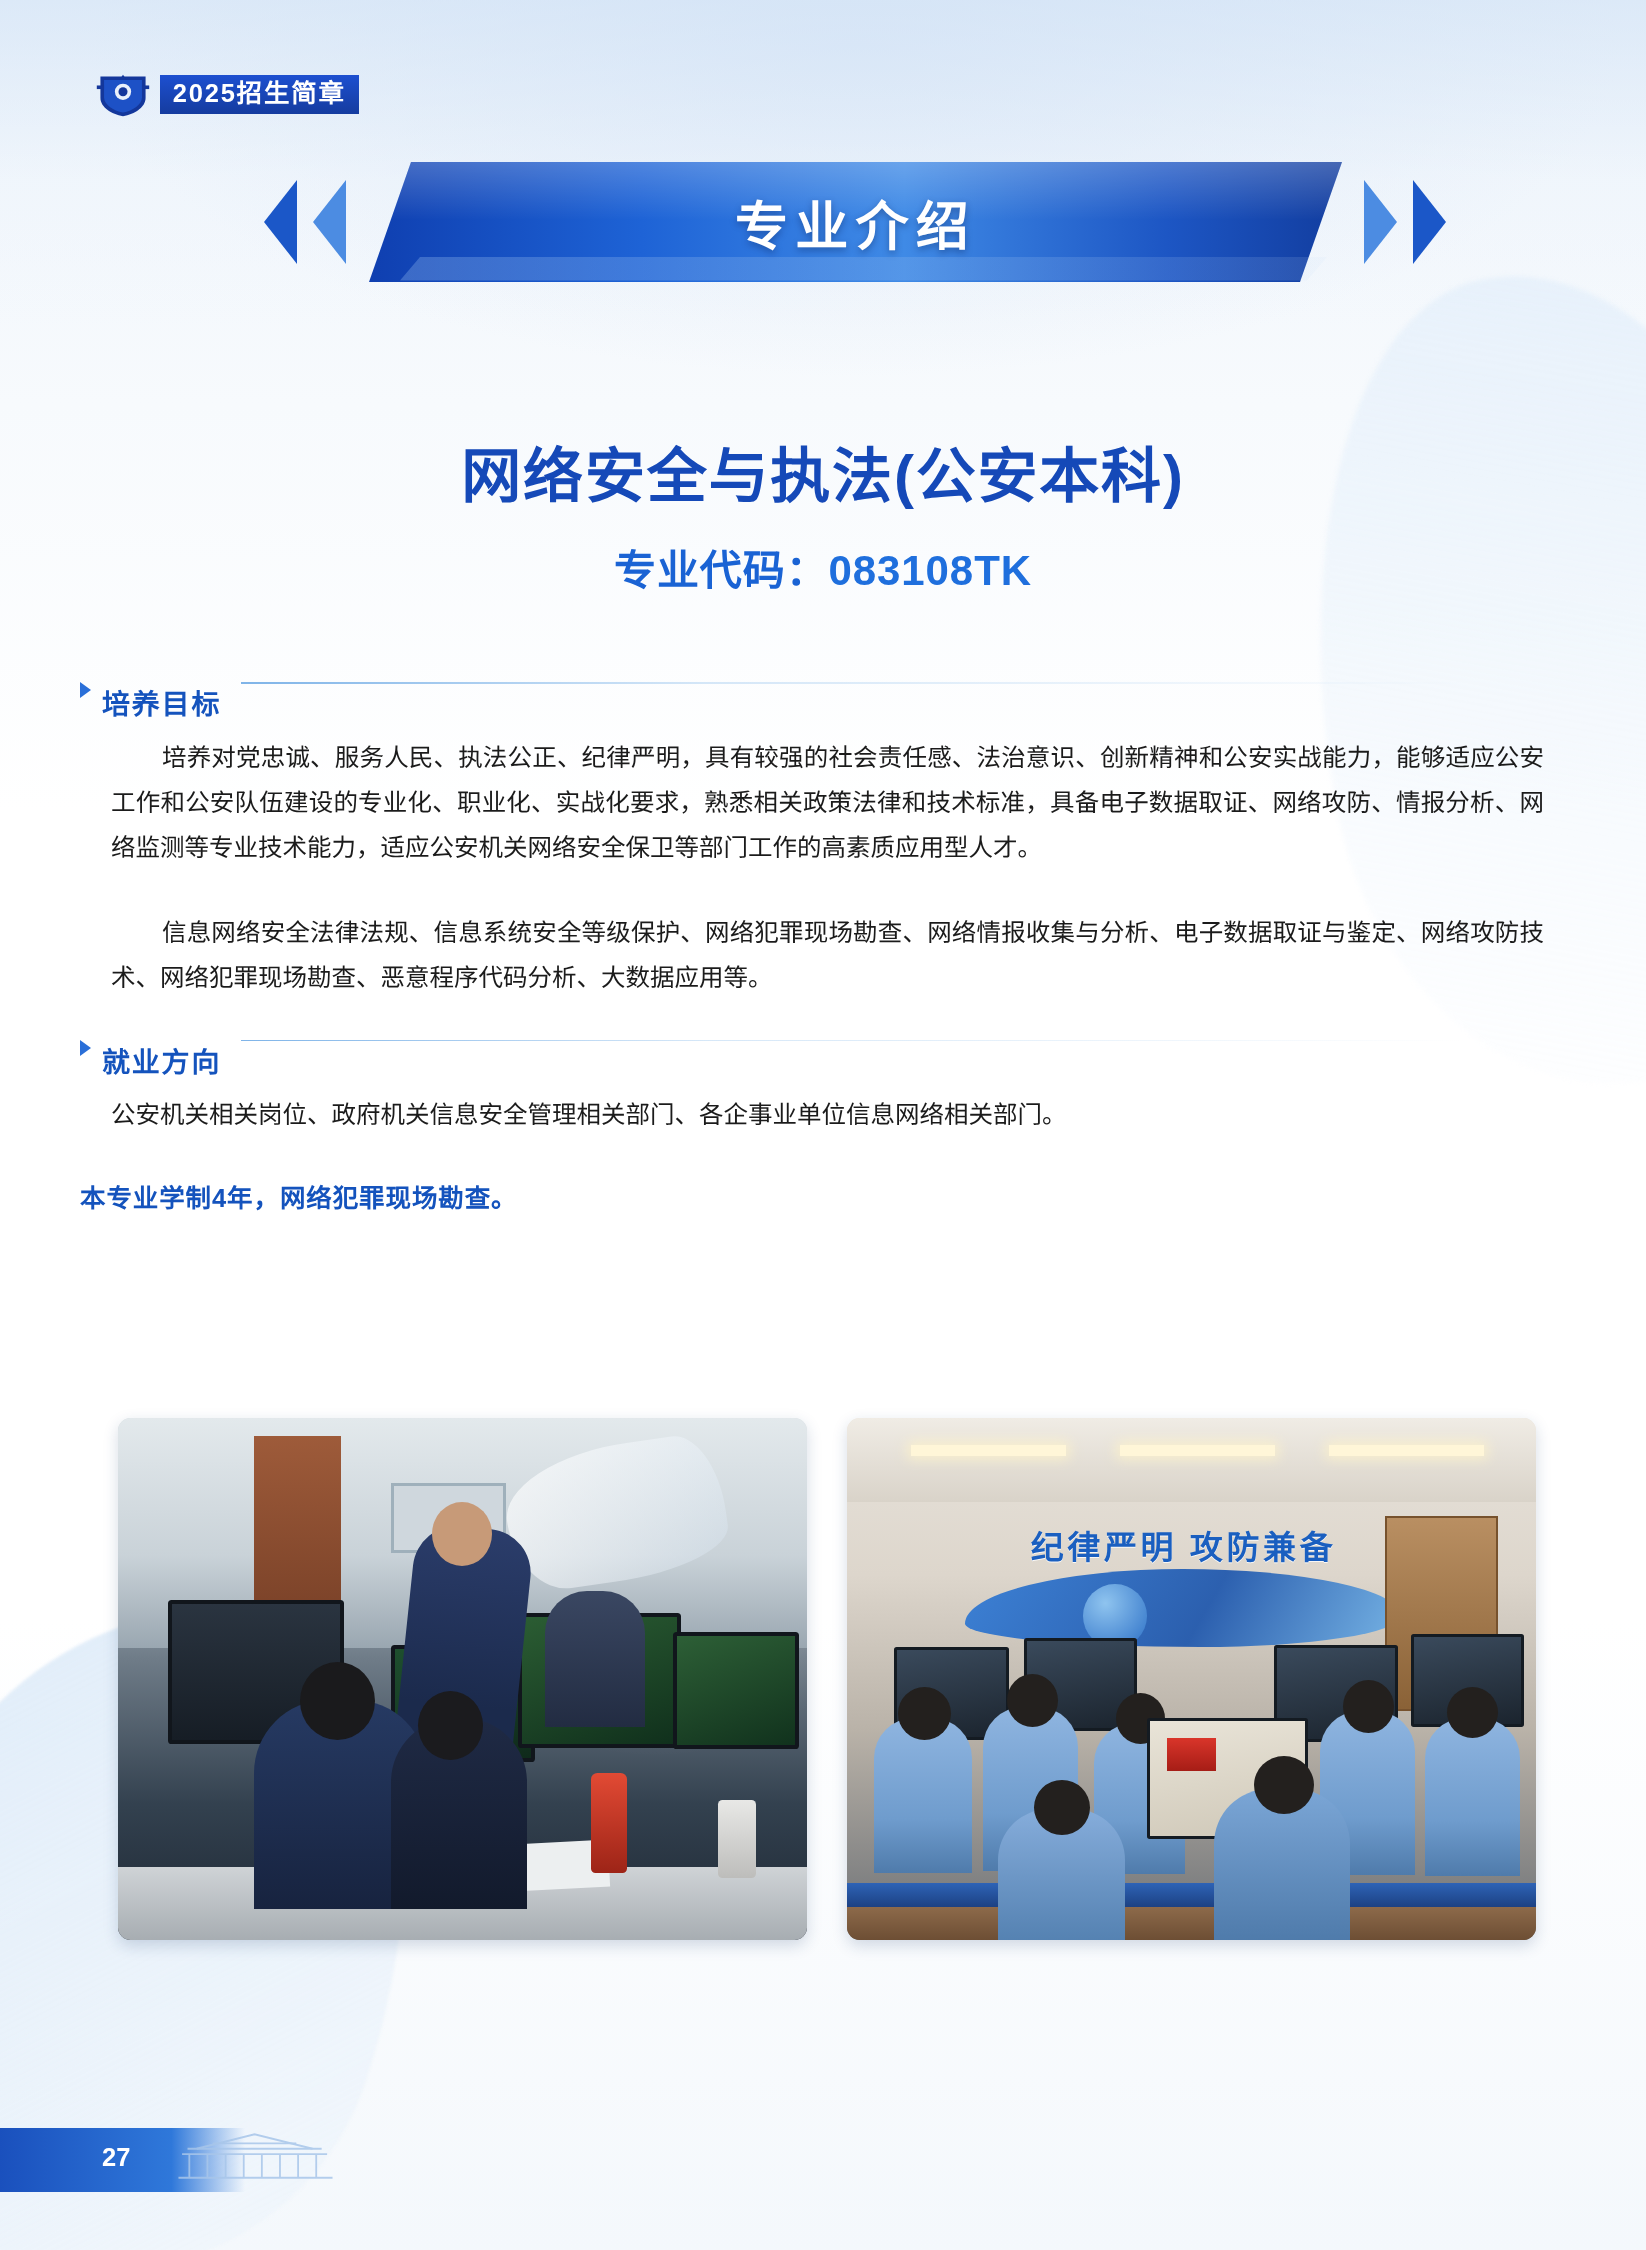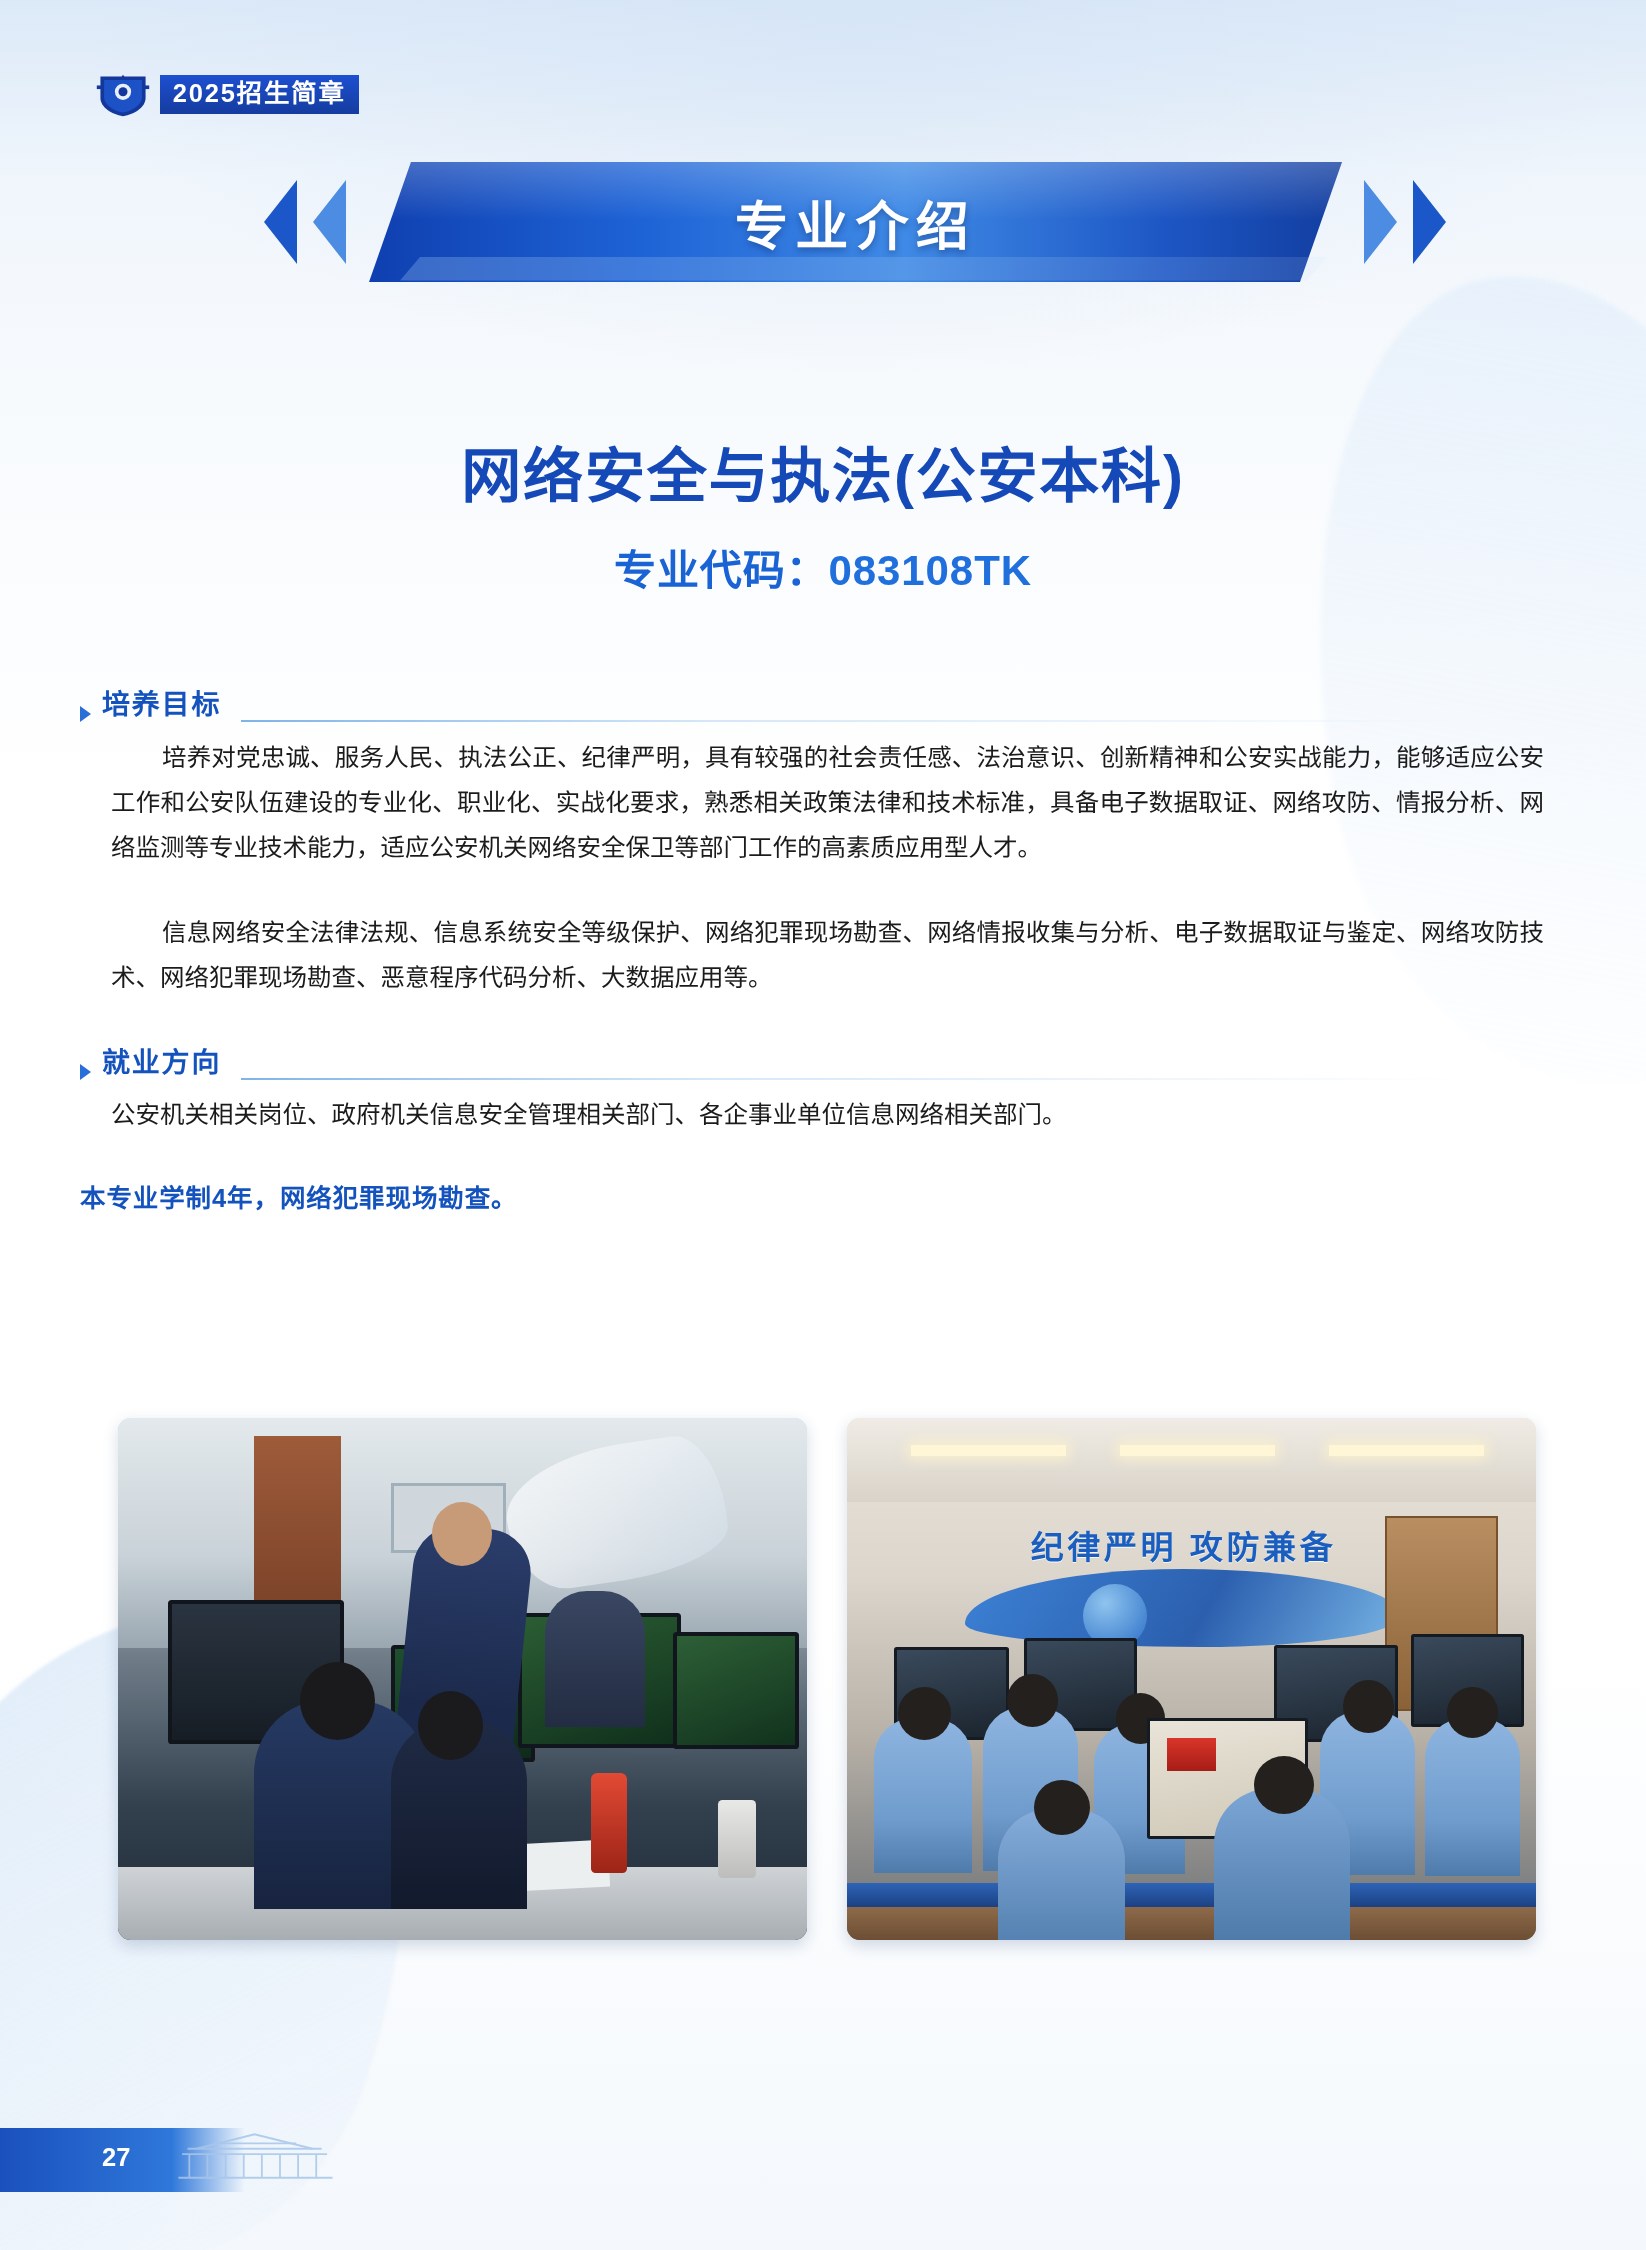--- a/index.html
+++ b/index.html
@@ -164,21 +164,21 @@
 
   
   .content {
     position: absolute;
     left: 80px;
     top: 682px;
     width: 1491px;
   }
   .section-head {
     display: flex;
-    align-items: flex-end;
+    align-items: flex-start;
     gap: 11px;
     margin-bottom: 12.7px;
     font-family: Liberation Serif, serif;
   }
   .section-arrow {
     width: 0; height: 0;
     border-top: 8.2px solid transparent;
     border-bottom: 8.2px solid transparent;
     border-left: 11.8px solid #2a6fd8;
     flex: 0 0 auto;

